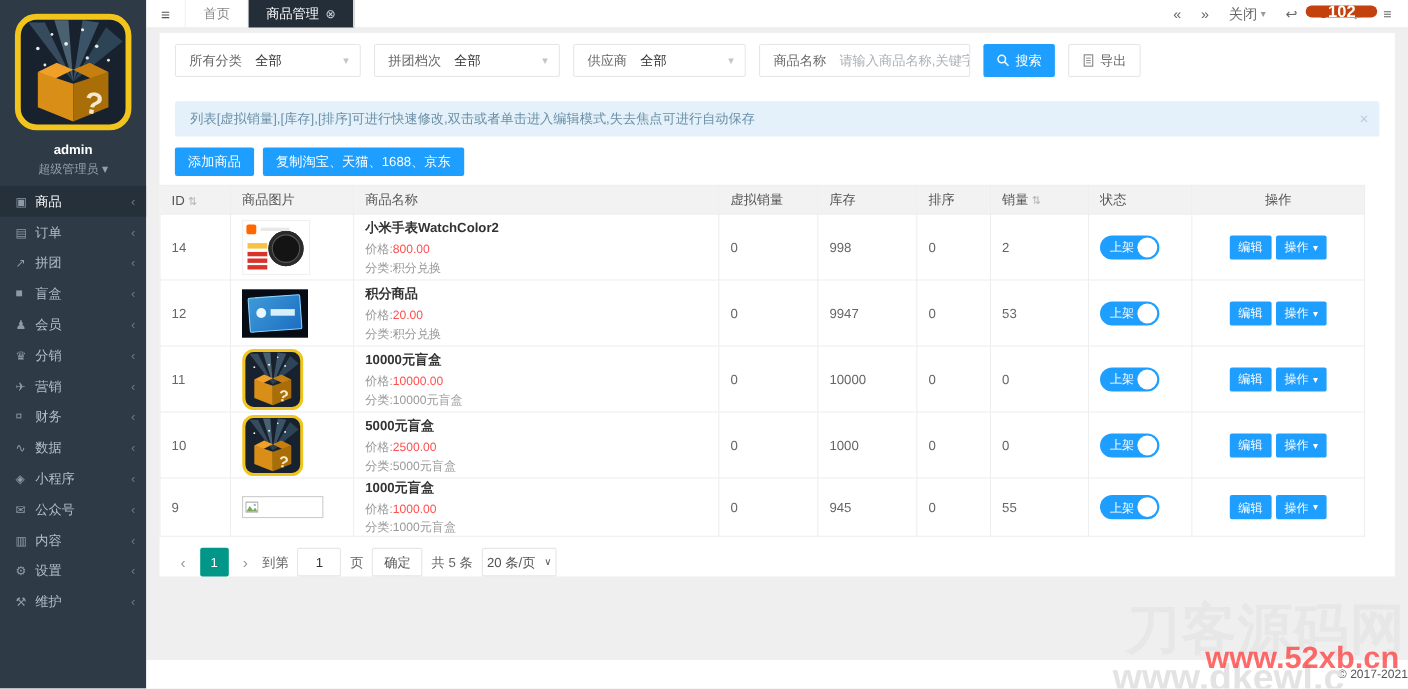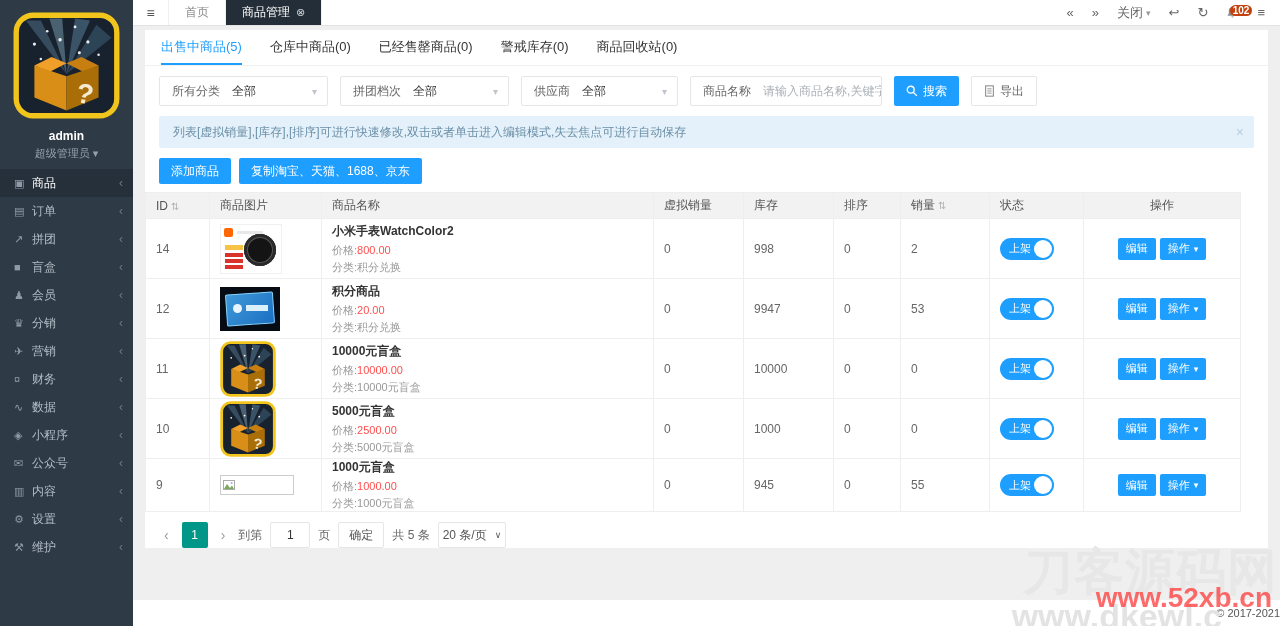--- a/index.html
+++ b/index.html
@@ -25,41 +25,41 @@
 
   
   .topbar { height:26px; background:#fff; border-bottom:1px solid #e3e3e3; display:flex; align-items:stretch; flex:none; }
   .tb-burger { width:36px; display:flex; align-items:center; justify-content:center; color:#555; font-size:14px; cursor:pointer; border-right:1px solid #f0f0f0; }
   .tb-tab { padding:0 16px; display:flex; align-items:center; font-size:12px; color:#8a8a8a; border-right:1px solid #f0f0f0; cursor:pointer; }
   .tb-tab.active { background:#242e38; color:#fff; gap:6px; }
   .tb-tab .tab-close { font-size:11px; color:#cfd6dc; }
   .tb-right { margin-left:auto; display:flex; align-items:center; padding-right:6px; }
   .tb-ctl { padding:0 9px; color:#666; font-size:13px; cursor:pointer; position:relative; display:flex; align-items:center; gap:3px; }
   .tb-ctl .small-caret { font-size:9px; color:#999; }
-  .bell-badge { position:absolute; top:-1px; right:-4px; background:#c2410c; color:#fff; font-size:10px; line-height:11px; padding:0 3px; border-radius:7px; font-weight:bold; }
+  .bell-badge { position:absolute; top:-1px; right:-4px; background:#c2410c; color:#fff; font-size:15px; line-height:11px; padding:0 20px; border-radius:7px; font-weight:bold; }
 
   
   .content { flex:1; background:#efefef; position:relative; overflow:hidden; }
   .card { background:#fff; margin:4px 12px 0; }
 
   .card-tabs { display:flex; padding:0 16px; border-bottom:1px solid #f0f0f0; height:36px; }
   .ctab { margin-right:28px; font-size:13px; color:#333; display:flex; align-items:center; border-bottom:2px solid transparent; cursor:pointer; }
   .ctab.active { color:#1e9fff; border-bottom-color:#1e9fff; }
 
   .filters { display:flex; align-items:center; gap:12px; padding:10px 14px; }
   .fgroup { display:flex; align-items:center; height:30px; border:1px solid #e6e6e6; border-radius:2px; background:#fff; }
   .flabel { padding:0 12px; color:#666; font-size:12px; white-space:nowrap; }
   .fvalue { font-size:12px; color:#333; min-width:70px; }
   .fcaret { color:#c0c4cc; font-size:10px; padding:0 10px; }
   .finput { border:none; outline:none; font-size:12px; width:118px; color:#333; height:26px; }
   .finput::placeholder { color:#aab0b6; }
   .btn-blue { display:inline-flex; align-items:center; gap:5px; background:#1e9fff; color:#fff; border:none; height:30px; padding:0 12px; border-radius:2px; font-size:12px; cursor:pointer; }
   .btn-plain { display:inline-flex; align-items:center; gap:5px; background:#fff; color:#666; border:1px solid #e6e6e6; height:30px; padding:0 12px; border-radius:2px; font-size:12px; cursor:pointer; }
 
-  .alert { margin:0 14px 0; background:#e4f1fa; color:#6b8fa7; font-size:12px; height:32px; line-height:32px; padding:0 14px; border-radius:2px; position:relative; }
+  .alert { margin:12px 14px 0; background:#e4f1fa; color:#6b8fa7; font-size:12px; height:32px; line-height:32px; padding:0 14px; border-radius:2px; position:relative; }
   .alert-close { position:absolute; right:10px; top:0; color:#b9cedd; font-size:14px; cursor:pointer; }
 
   .toolbar { padding:10px 14px 8px; display:flex; gap:8px; }
   .btn-sm-blue { background:#1e9fff; color:#fff; border:none; height:26px; padding:0 12px; border-radius:2px; font-size:12px; cursor:pointer; }
 
   table.grid { border-collapse:collapse; margin:0 0; width:1095px; table-layout:fixed; }
   .grid th, .grid td { border:1px solid #eeeeee; font-weight:normal; }
   .grid th { background:#f2f2f2; color:#555; height:26px; text-align:left; padding:0 10px; font-size:12px; }
   .grid th.center { text-align:center; }
   .grid td { padding:0 10px; color:#666; font-size:12px; vertical-align:middle; }
@@ -241,27 +241,20 @@
             </svg>
           <span class="bell-badge">102</span>
         </span>
         <span class="tb-ctl">≡</span>
       </div>
     </header>
 
     <div class="content">
       <div class="card">
 
-        <div class="card-tabs">
-          <span class="ctab active">出售中商品(5)</span>
-          <span class="ctab">仓库中商品(0)</span>
-          <span class="ctab">已经售罄商品(0)</span>
-          <span class="ctab">警戒库存(0)</span>
-          <span class="ctab">商品回收站(0)</span>
-        </div>
 
         <div class="filters">
           <div class="fgroup">
             <span class="flabel">所有分类</span>
             <span class="fvalue">全部</span>
             <span class="fcaret">▾</span>
           </div>
           <div class="fgroup">
             <span class="flabel">拼团档次</span>
             <span class="fvalue">全部</span>

